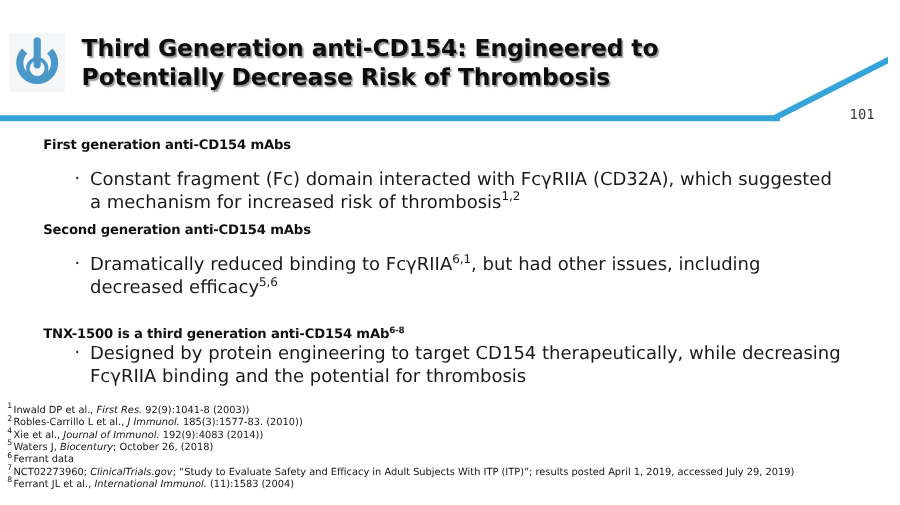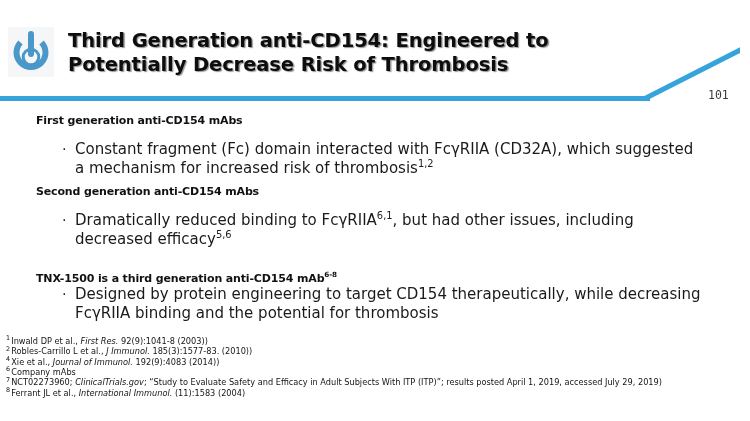--- a/index.html
+++ b/index.html
@@ -206,20 +206,21 @@
     <div class="bullet-row b3">
       <div class="bullet-dot">·</div>
       <div class="bullet-text"><span>Designed by protein engineering to target CD154 therapeutically, while decreasing FcγRIIA binding and the potential for thrombosis</span></div>
     </div>
   </div>
 
   <div class="footnotes">
     <div class="fn"><sup>1</sup><span>Inwald DP et al., </span><i>First Res.</i><span> 92(9):1041-8 (2003))</span></div>
     <div class="fn"><sup>2</sup><span>Robles-Carrillo L et al., </span><i>J Immunol.</i><span> 185(3):1577-83. (2010))</span></div>
     <div class="fn"><sup>4</sup><span>Xie et al., </span><i>Journal of Immunol.</i><span> 192(9):4083 (2014))</span></div>
-    <div class="fn"><sup>6</sup><span>Company mAbs</span><i></i><span></span></div>
+    <div class="fn"><sup>5</sup><span>Waters J, </span><i>Biocentury</i><span>; October 26, (2018)</span></div>
+    <div class="fn"><sup>6</sup><span>Ferrant data</span><i></i><span></span></div>
     <div class="fn"><sup>7</sup><span>NCT02273960; </span><i>ClinicalTrials.gov</i><span>; “Study to Evaluate Safety and Efficacy in Adult Subjects With ITP (ITP)”; results posted April 1, 2019, accessed July 29, 2019)</span></div>
     <div class="fn"><sup>8</sup><span>Ferrant JL et al., </span><i>International Immunol.</i><span> (11):1583 (2004)</span></div>
   </div>
 
   <div class="copyright">© 2020 Tonix Pharmaceuticals Holding Corp.</div>
 
 </div>
 
 </body></html>

